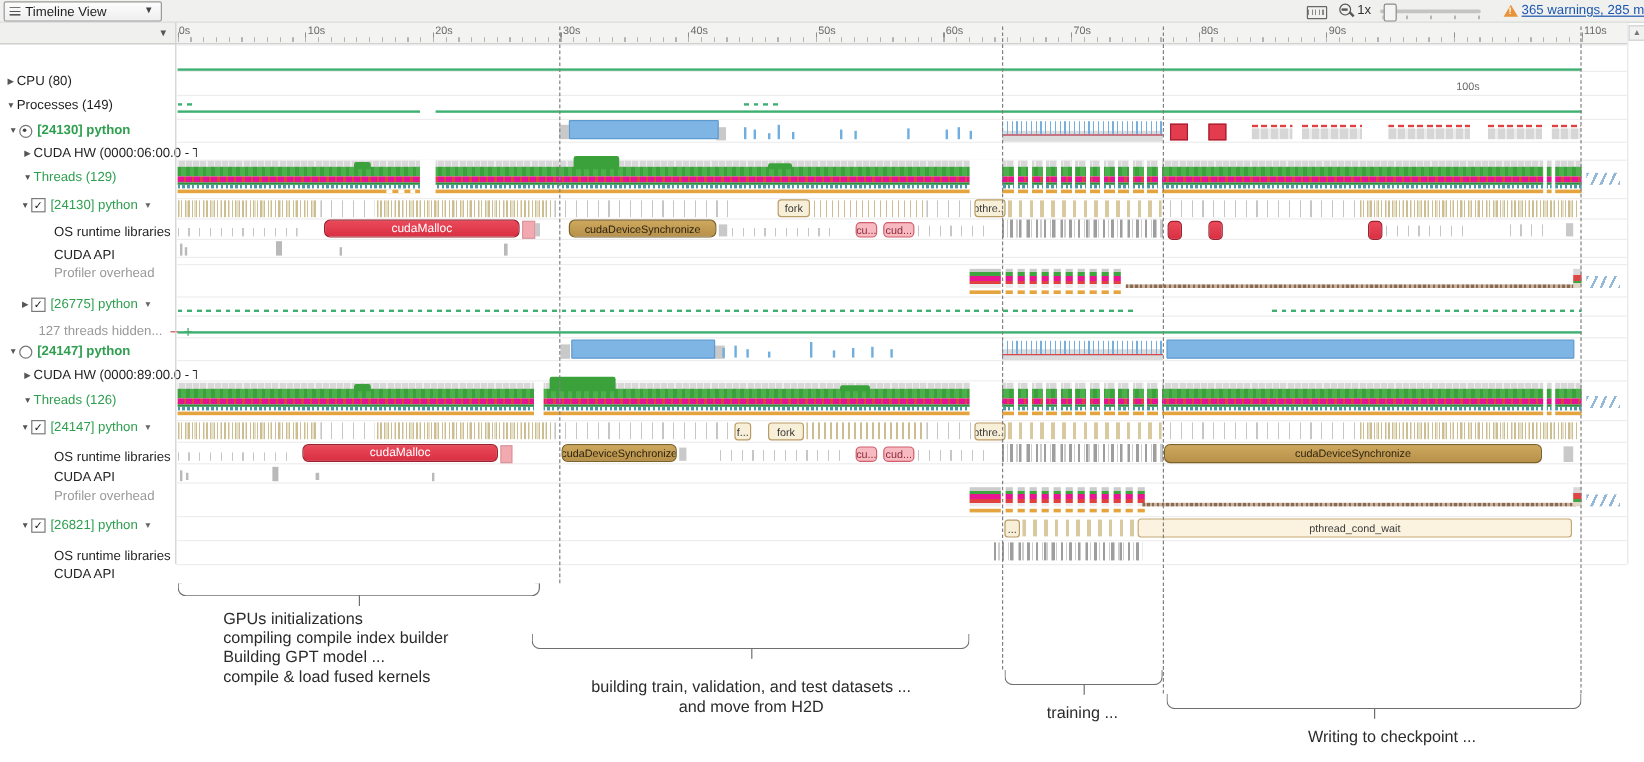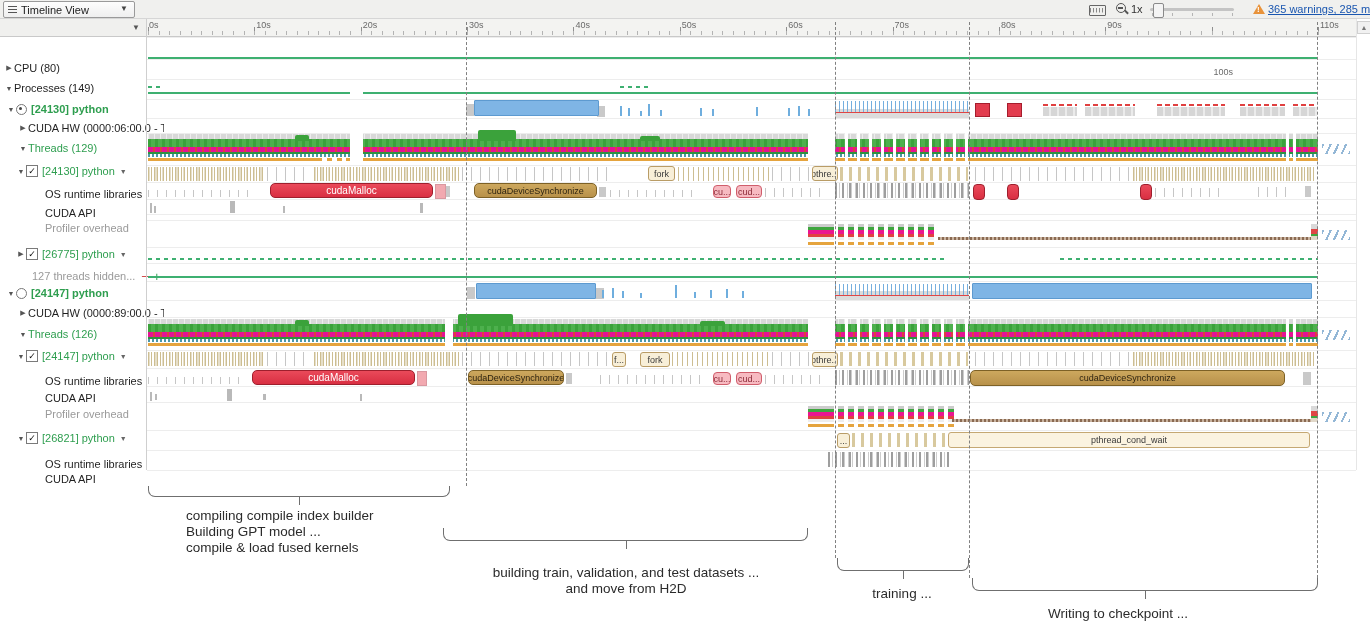--- a/index.html
+++ b/index.html
@@ -479,24 +479,25 @@
       <div class="btick"></div>
     </div>
   <div class="brace" style="left:837px;top:558px;width:130px;height:12px;">
       <div class="btick"></div>
     </div>
   <div class="brace" style="left:972px;top:578px;width:344px;height:12px;">
       <div class="btick"></div>
     </div>
 
   <div class="anno" id="anno1" style="left:186px;top:508px;">
+      <div>GPUs initializations</div>
       <div>compiling compile index builder</div>
       <div>Building GPT model ...</div>
       <div>compile &amp; load fused kernels</div>
     </div>
   <div class="anno center" style="left:443px;top:565px;width:366px;">
     <div>building train, validation, and test datasets ...</div>
     <div>and move from H2D</div>
   </div>
   <div class="anno center" style="left:837px;top:586px;width:130px;">training ...</div>
-  <div class="anno center" style="left:946px;top:606px;width:344px;">Writing to checkpoint ...</div>
+  <div class="anno center" style="left:988px;top:606px;width:344px;">Writing to checkpoint ...</div>
 
 </div>
 
 </body></html>

